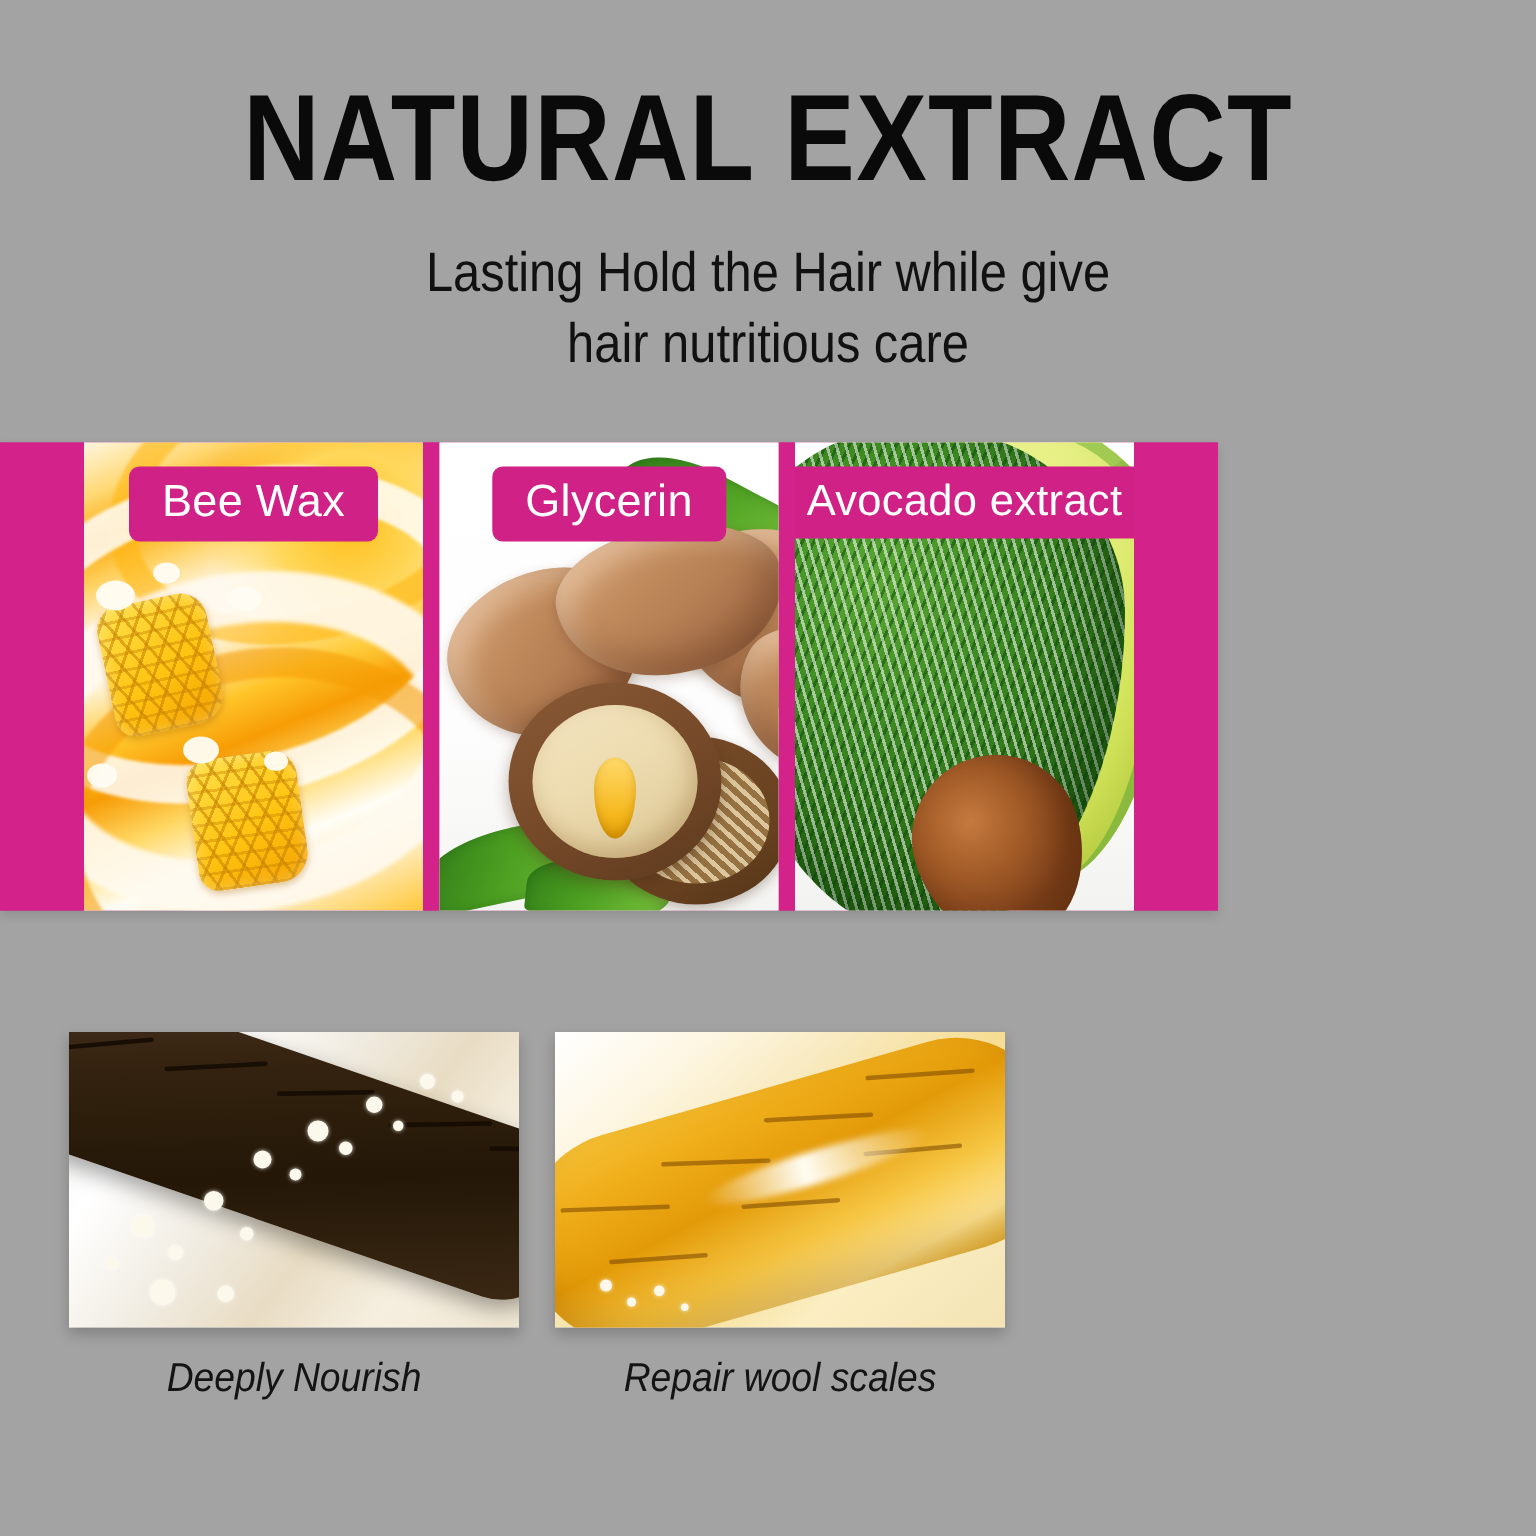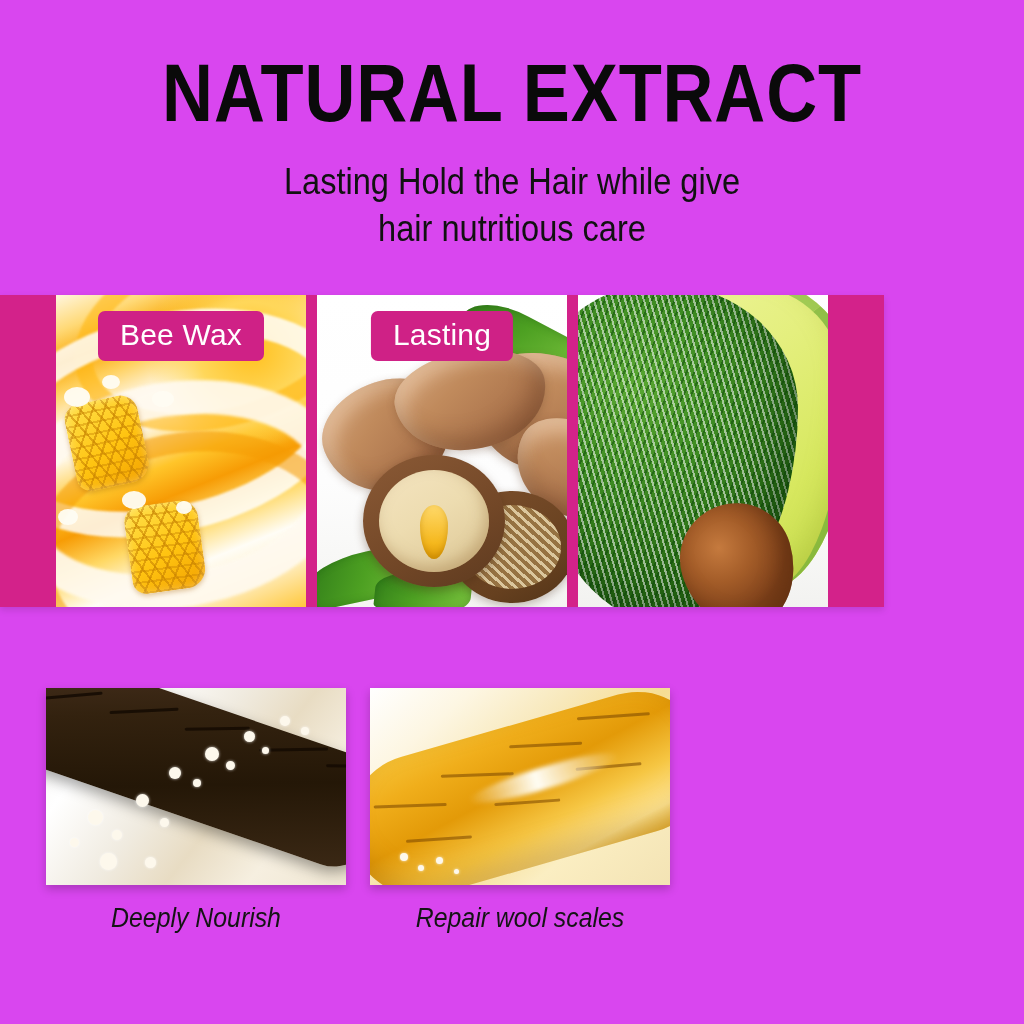--- a/index.html
+++ b/index.html
@@ -10,21 +10,21 @@
     height: 1024px;
     background: #ffffff;
     font-family: "Liberation Sans", sans-serif;
     overflow: hidden;
   }
 
   .page {
     position: relative;
     width: 1024px;
     height: 1024px;
-    background: #d946ef;
+    background: #a3a3a3;
     text-decoration: underline;
   }
 
   
   .header {
     position: absolute;
     left: 0;
     top: 0;
     width: 1024px;
     text-align: center;
@@ -53,21 +53,21 @@
     transform: scaleX(0.88);
     transform-origin: center;
   }
   .subtitle .line { display: block; white-space: nowrap; }
 
   
   .band {
     position: absolute;
     left: 0;
     top: 295px;
-    width: 884px;
+    width: 812px;
     height: 312px;
     background: #d3228a;
     display: flex;
     align-items: stretch;
     box-shadow: 0 3px 7px rgba(0,0,0,0.13);
   }
 
   .band-edge { flex: 0 0 auto; background: #d3228a; }
   .band-edge.left  { width: 56px; }
   .band-edge.right { width: 56px; }
@@ -436,33 +436,34 @@
         <div class="nut nut1"></div>
         <div class="nut nut3"></div>
         <div class="nut nut2"></div>
         <div class="nut nut4"></div>
         <div class="nut-half"></div>
         <div class="nut-open">
           <div class="kernel"></div>
           <div class="oil-drop"></div>
         </div>
       </div>
-      <div class="badge">Lasting</div>
+      <div class="badge">Glycerin</div>
     </div>
 
     <div class="band-divider"></div>
 
     <div class="panel">
       <div class="panel-art">
         <div class="avo-bg"></div>
         <div class="avo-half"></div>
         <div class="avo-rim"></div>
         <div class="avo-whole"></div>
         <div class="avo-pit"></div>
       </div>
+      <div class="badge wide">Avocado extract</div>
     </div>
 
     <div class="band-edge right"></div>
   </div>
 
   <div class="benefits">
 
     <div class="benefit b2">
       <div class="benefit-photo">
         <div class="strand-bg-2"></div>

